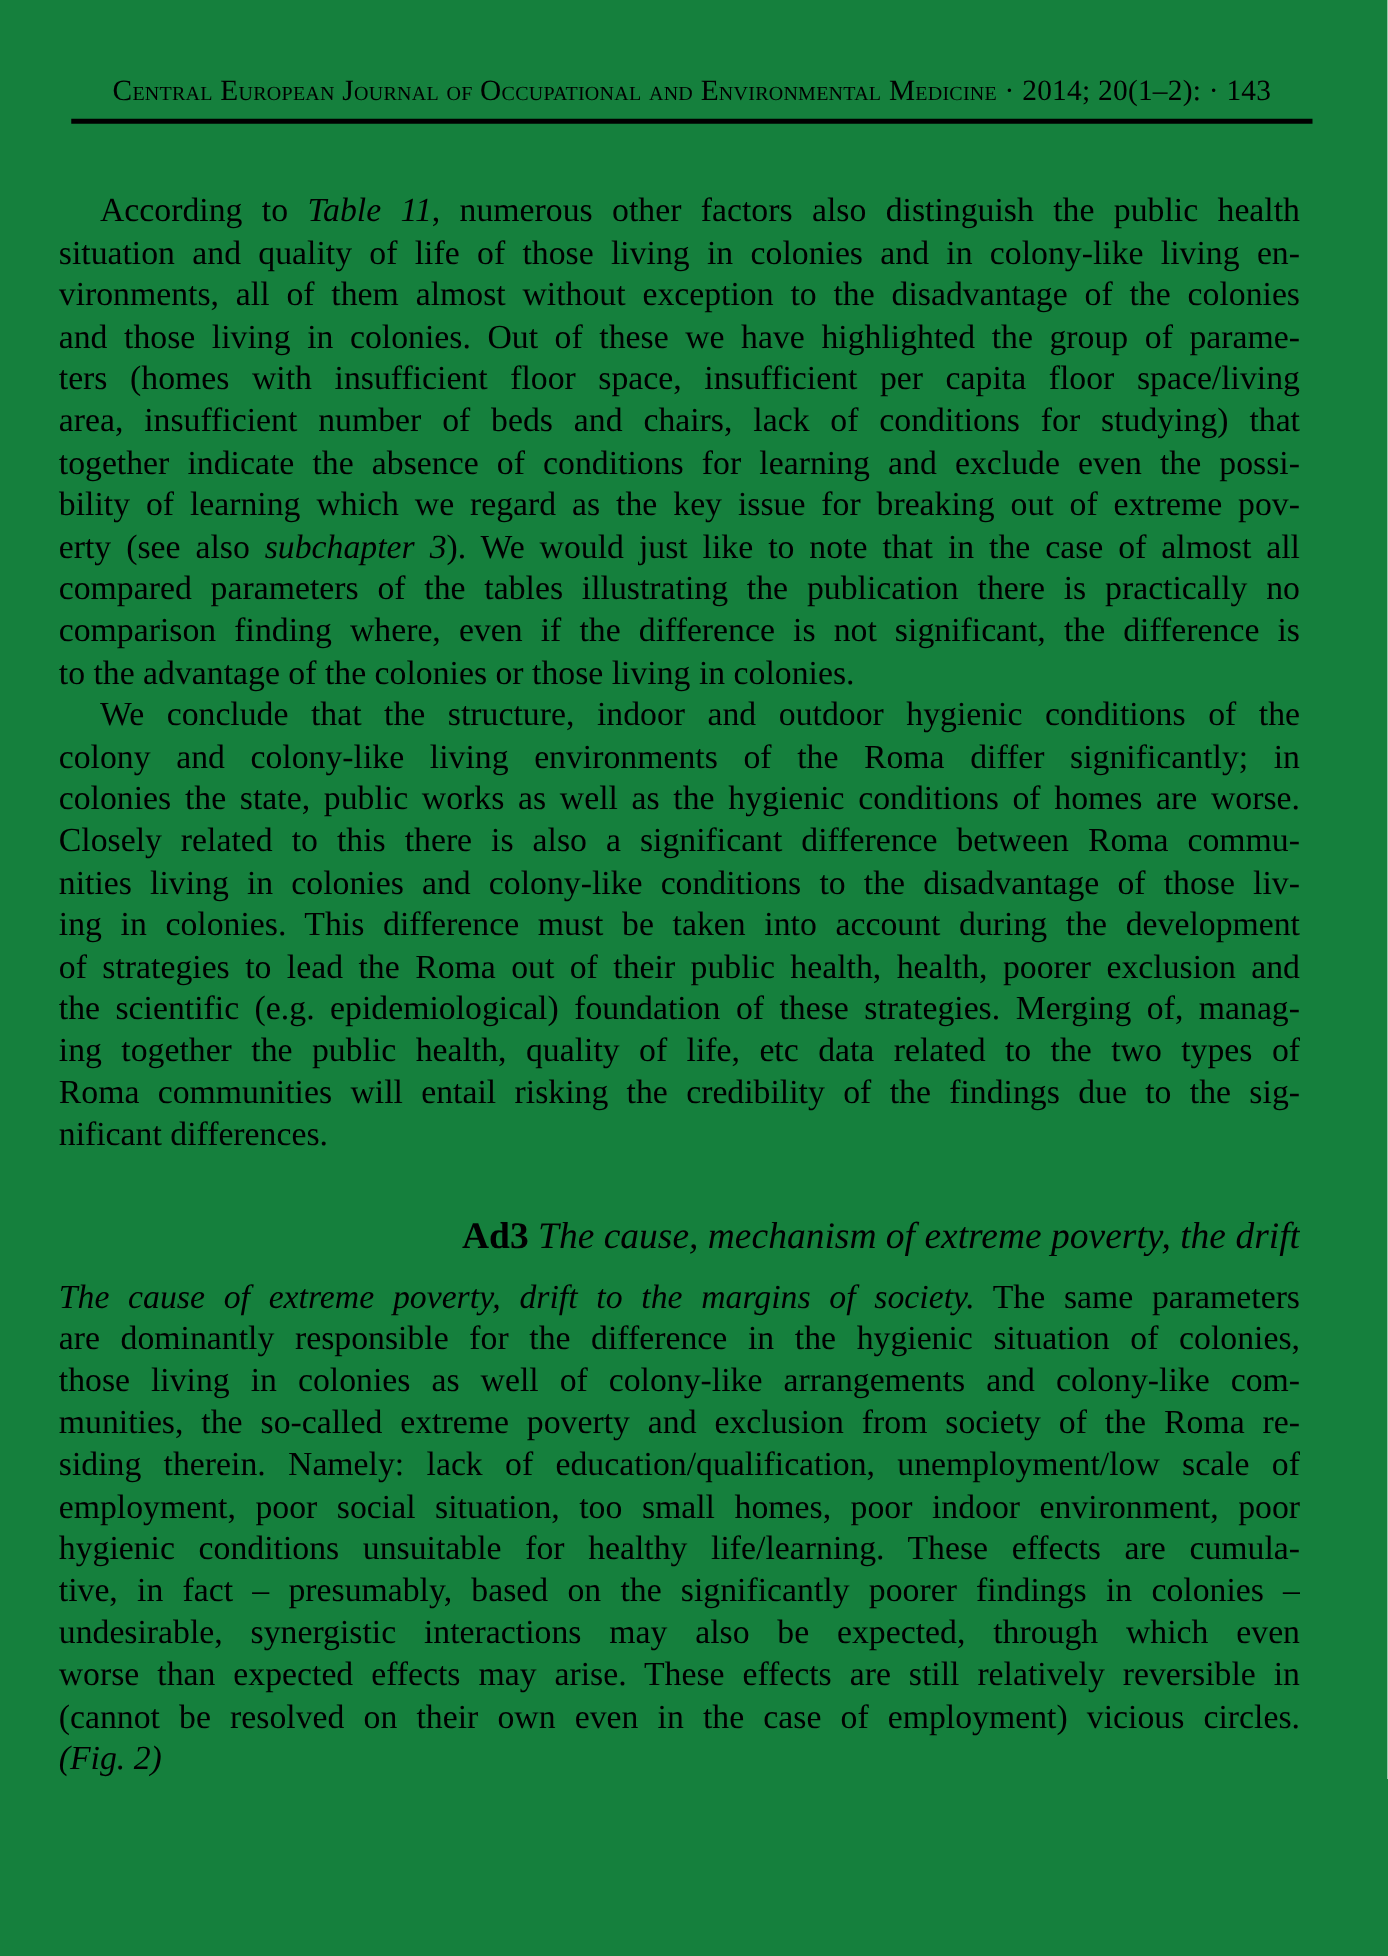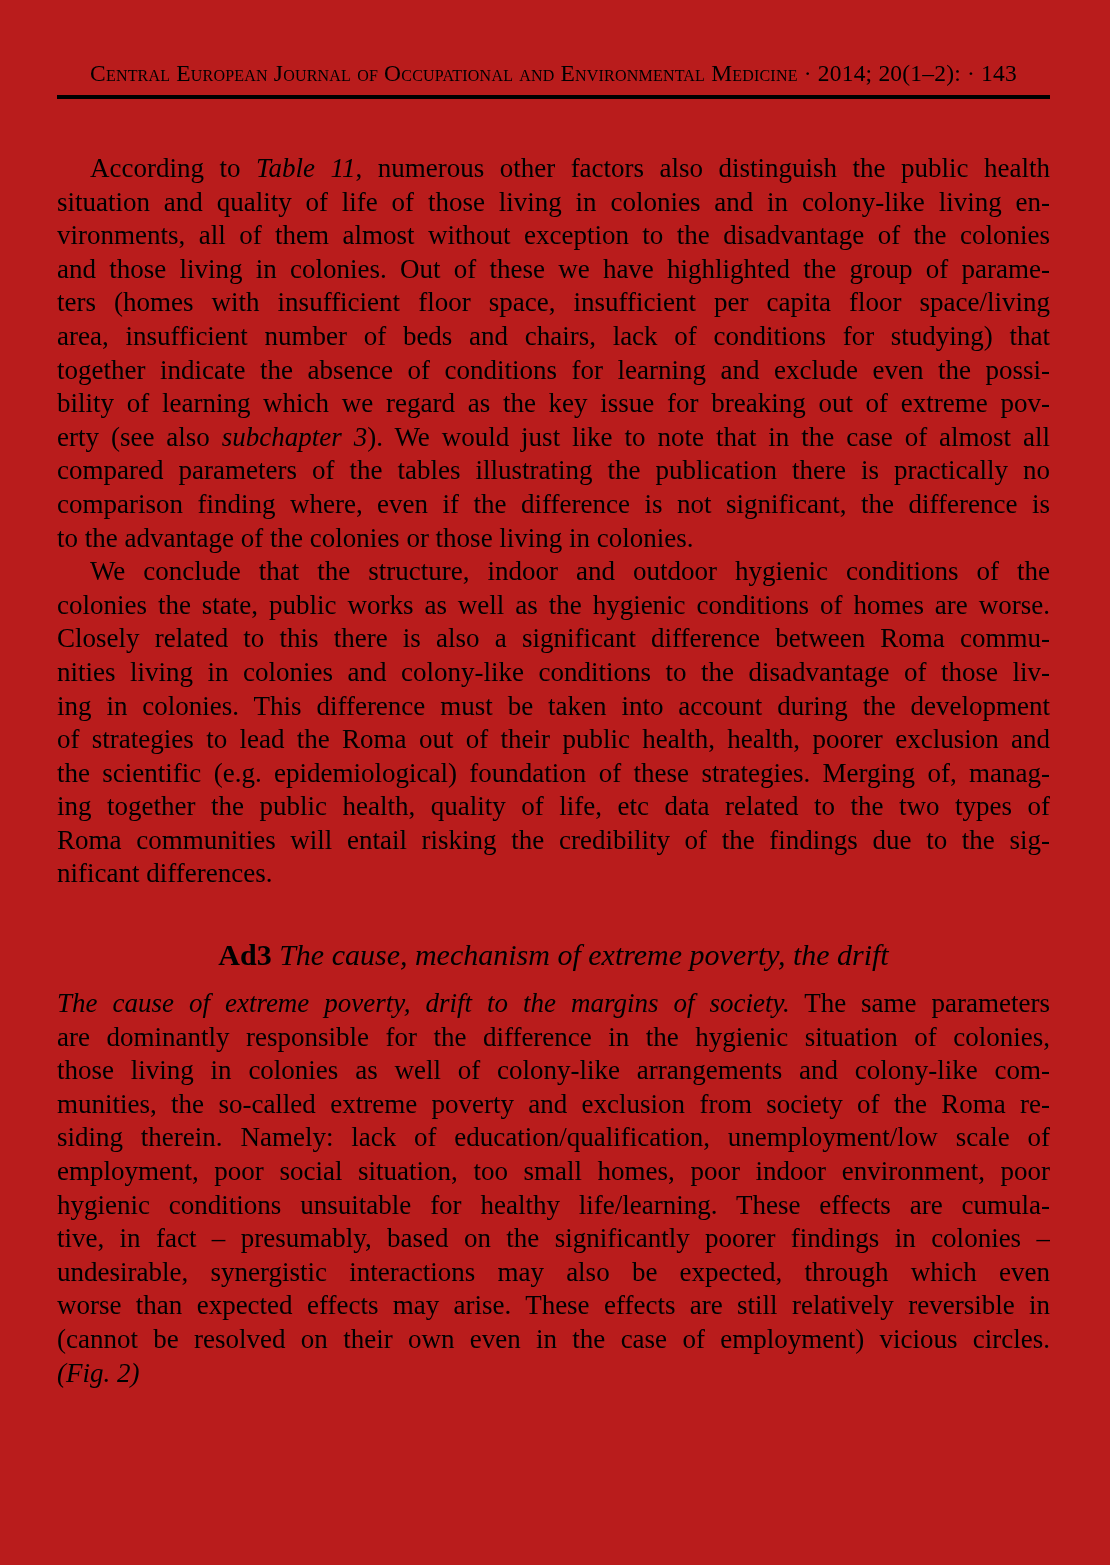--- a/index.html
+++ b/index.html
@@ -4,21 +4,21 @@
 <style>
   html, body {
     margin: 0;
     padding: 0;
     background: #ffffff;
   }
   .page {
     position: relative;
     width: 1110px;
     height: 1565px;
-    background: #b91c1c;
+    background: #15803d;
     color: #000000;
     font-family: "Liberation Serif", "DejaVu Serif", serif;
     overflow: hidden;
   }
   .journal-header {
     position: absolute;
     top: 59px;
     left: 57px;
     width: 993px;
     text-align: center;
@@ -32,21 +32,21 @@
     position: absolute;
     top: 95px;
     left: 57px;
     width: 993px;
     height: 4px;
     background: #000000;
   }
   .document-body {
     position: absolute;
     top: 152px;
-    left: 57px;
+    left: 47px;
     width: 993px;
     font-size: 27px;
     line-height: 33.6px;
   }
   .paragraph { margin: 0; }
   .line {
     text-align: justify;
     overflow: hidden;
   }
   .line.just {
@@ -54,21 +54,21 @@
   }
   .line.indent {
     text-indent: 33px;
   }
   .heading {
     margin: 24px 0 13px 0;
     font-size: 30px;
     line-height: 39px;
   }
   .heading .line {
-    text-align: center;
+    text-align: right;
     text-align-last: auto;
     margin-top: 44px;
   }
   .heading b { font-style: normal; }
 </style>
 </head>
 <body>
 
 <div class="page">
   <div class="journal-header">Central European Journal of Occupational and Environmental Medicine · 2014; 20(1–2): · 143</div>
@@ -83,20 +83,21 @@
         <div class="line just">area, insufficient number of beds and chairs, lack of conditions for studying) that</div>
         <div class="line just">together indicate the absence of conditions for learning and exclude even the possi-</div>
         <div class="line just">bility of learning which we regard as the key issue for breaking out of extreme pov-</div>
         <div class="line just">erty (see also <i>subchapter 3</i>). We would just like to note that in the case of almost all</div>
         <div class="line just">compared parameters of the tables illustrating the publication there is practically no</div>
         <div class="line just">comparison finding where, even if the difference is not significant, the difference is</div>
         <div class="line">to the advantage of the colonies or those living in colonies.</div>
       </div>
       <div class="paragraph">
         <div class="line just indent">We conclude that the structure, indoor and outdoor hygienic conditions of the</div>
+        <div class="line just">colony and colony-like living environments of the Roma differ significantly; in</div>
         <div class="line just">colonies the state, public works as well as the hygienic conditions of homes are worse.</div>
         <div class="line just">Closely related to this there is also a significant difference between Roma commu-</div>
         <div class="line just">nities living in colonies and colony-like conditions to the disadvantage of those liv-</div>
         <div class="line just">ing in colonies. This difference must be taken into account during the development</div>
         <div class="line just">of strategies to lead the Roma out of their public health, health, poorer exclusion and</div>
         <div class="line just">the scientific (e.g. epidemiological) foundation of these strategies. Merging of, manag-</div>
         <div class="line just">ing together the public health, quality of life, etc data related to the two types of</div>
         <div class="line just">Roma communities will entail risking the credibility of the findings due to the sig-</div>
         <div class="line">nificant differences.</div>
       </div>

